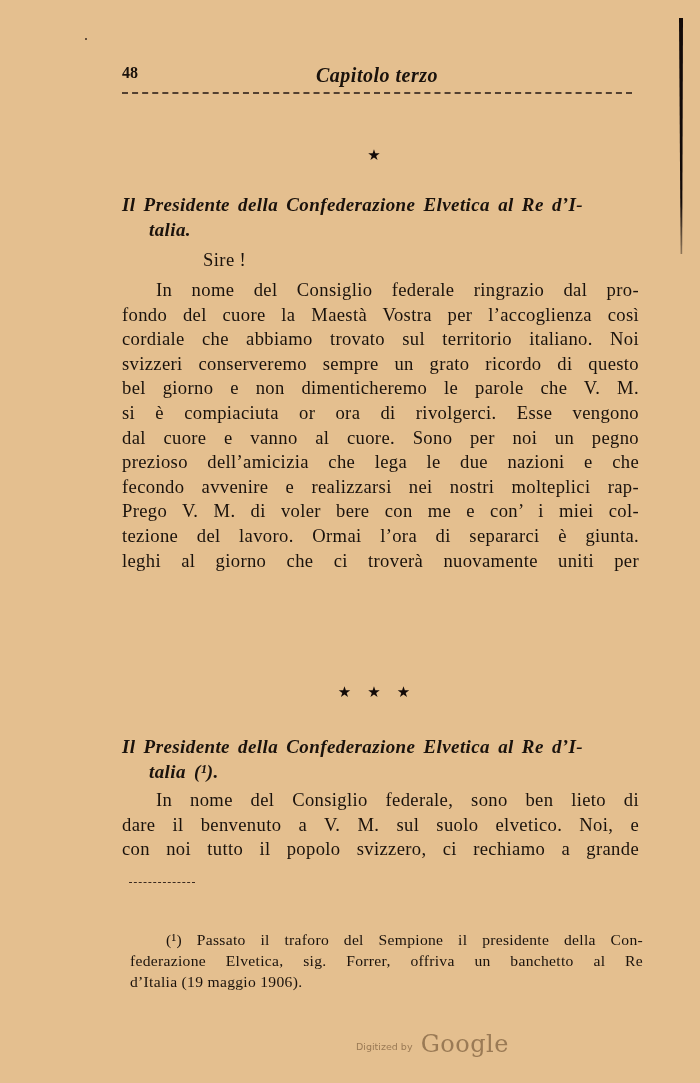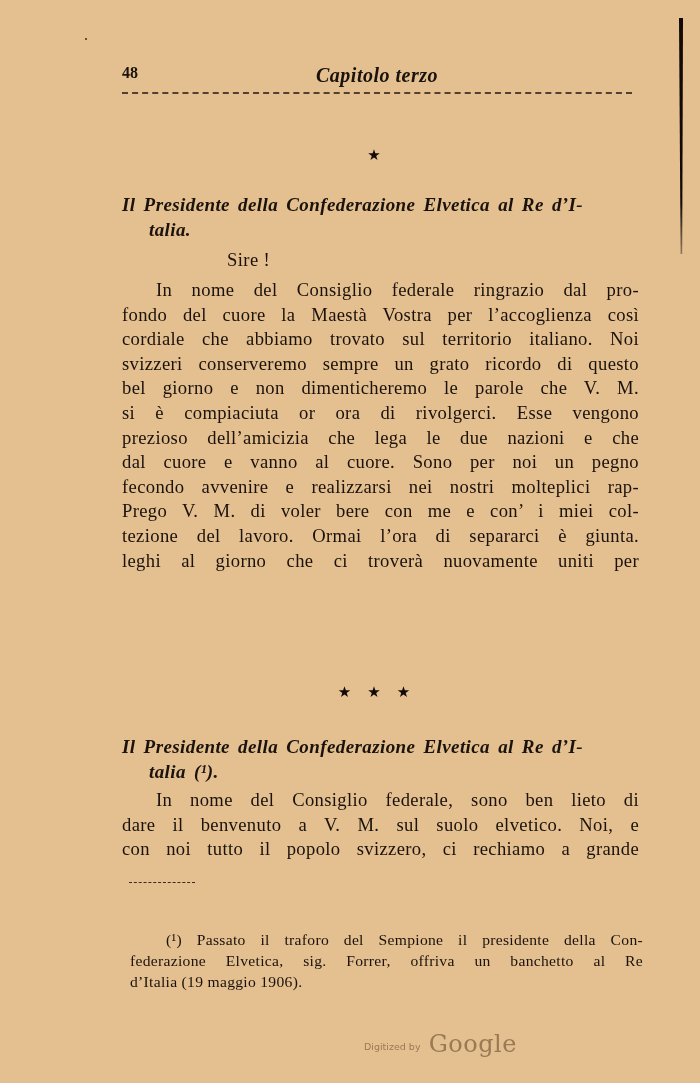--- a/index.html
+++ b/index.html
@@ -124,21 +124,20 @@
     }
     .body-text .line.indent {
       padding-left: 34px;
     }
     .salutation {
       position: absolute;
       left: 81px;
       font-family: "Liberation Serif", serif;
       font-size: 18.6px;
       letter-spacing: 0.4px;
-      margin-left: 24px;
     }
     .footnote-rule {
       position: absolute;
       left: 7px;
       top: 882px;
       width: 66px;
       height: 0;
       border-top: 1px dashed #3a2a20;
     }
     .footnote {
@@ -169,21 +168,20 @@
       left: 356px;
       top: 1030px;
       color: #9a7a55;
       white-space: nowrap;
     }
     .watermark .small {
       font-family: "DejaVu Sans", sans-serif;
       font-size: 9.5px;
       vertical-align: 2px;
       margin-right: 3px;
-      margin-left: 8px;
     }
     .watermark .brand {
       font-family: "DejaVu Serif", serif;
       font-size: 24px;
       letter-spacing: 0.5px;
     }
   </style>
 </head>
 <body>
 
@@ -207,22 +205,22 @@
 
   <div class="salutation" style="top:249px;">Sire !</div>
 
   <div class="body-text" style="top:278px;">
     <span class="line indent">In nome del Consiglio federale ringrazio dal pro-</span>
     <span class="line">fondo del cuore la Maestà Vostra per l’accoglienza così</span>
     <span class="line">cordiale che abbiamo trovato sul territorio italiano. Noi</span>
     <span class="line">svizzeri conserveremo sempre un grato ricordo di questo</span>
     <span class="line">bel giorno e non dimenticheremo le parole che V. M.</span>
     <span class="line">si è compiaciuta or ora di rivolgerci. Esse vengono</span>
+    <span class="line">dal cuore e vanno al cuore. Sono per noi un pegno</span>
     <span class="line">prezioso dell’amicizia che lega le due nazioni e che</span>
-    <span class="line">dal cuore e vanno al cuore. Sono per noi un pegno</span>
     <span class="line">fecondo avvenire e realizzarsi nei nostri molteplici rap-</span>
     <span class="line">Prego V. M. di voler bere con me e con’ i miei col-</span>
     <span class="line">tezione del lavoro. Ormai l’ora di separarci è giunta.</span>
     <span class="line">leghi al giorno che ci troverà nuovamente uniti per</span>
   </div>
 
   <div class="ornament" style="top:683px;">★★★</div>
 
   <div class="heading" style="top:734px;">
     <span>Il Presidente della Confederazione Elvetica al Re d’I-</span>

